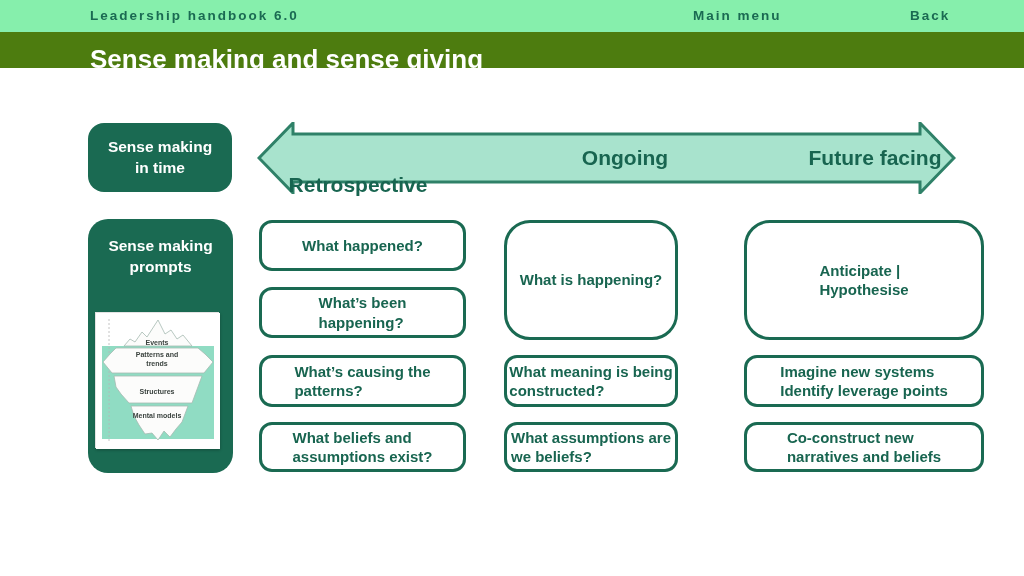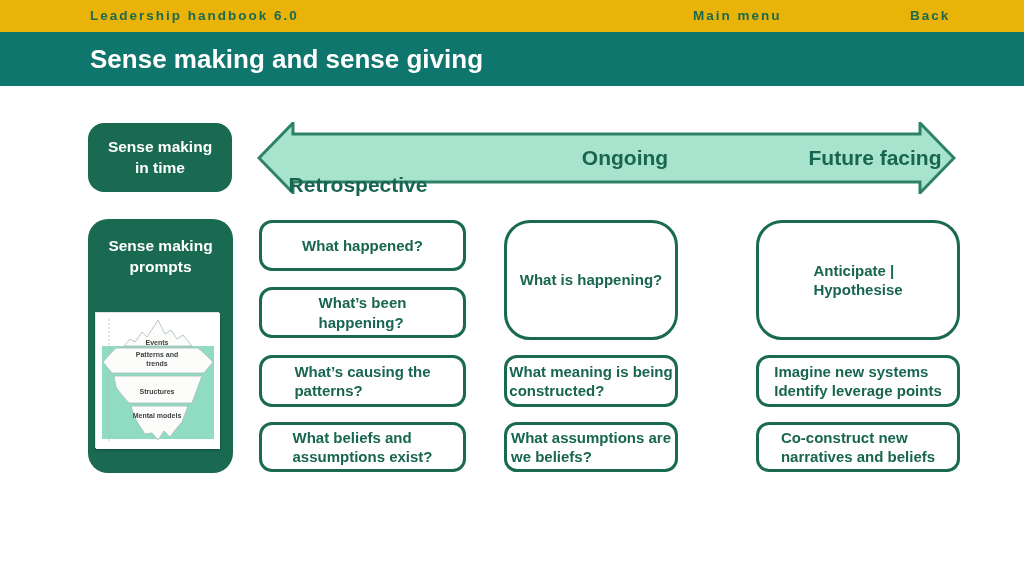--- a/index.html
+++ b/index.html
@@ -2,29 +2,29 @@
 <html><head>
 <meta charset="utf-8">
 <style>
   * { margin:0; padding:0; box-sizing:border-box; }
   html,body { width:1024px; height:576px; background:#ffffff;
     font-family:"Liberation Sans", sans-serif; overflow:hidden; }
   .stage { position:relative; width:1024px; height:576px; background:#fff; }
   .preline { white-space:pre-line; }
 
   
-  .topbar { position:absolute; top:0; left:0; width:1024px; height:32px; background:#eab308; }
+  .topbar { position:absolute; top:0; left:0; width:1024px; height:32px; background:#86efac; }
   .topbar span { position:absolute; top:0; line-height:32px; font-size:13.5px; font-weight:bold;
     letter-spacing:2px; color:#1A6A52; }
   .tb-title { left:90px; }
   .tb-menu  { left:693px; cursor:pointer; }
   .tb-back  { left:910px; cursor:pointer; }
 
   
-  .headerbar { position:absolute; top:32px; left:0; width:1024px; height:54px; background:#0f766e; }
+  .headerbar { position:absolute; top:32px; left:0; width:1024px; height:36px; background:#4d7c0f; }
   .headerbar h1 { position:absolute; left:90px; top:0; line-height:54px; font-size:26px;
     font-weight:bold; color:#ffffff; }
 
   
   .darkbox { position:absolute; background:#1A6A52; color:#fff; font-weight:bold;
     text-align:center; }
   .time-box { left:88px; top:123px; width:144px; height:69px; border-radius:16px;
     display:flex; align-items:center; justify-content:center; font-size:15.5px; line-height:1.35; }
   .prompts-box { left:88px; top:219px; width:145px; height:254px; border-radius:20px;
     font-size:15.5px; line-height:1.35; }
@@ -48,21 +48,21 @@
     font-weight:bold; color:#186550; white-space:nowrap; }
   .al-1 { left:101px;margin-top:27px; } .al-2 { left:368px; } .al-3 { left:593px;margin-left:25px; }
 
   
   .qbox { position:absolute; background:#fff; border:3px solid #1A6A52; border-radius:13px;
     display:flex; align-items:center; justify-content:center; text-align:left;
     color:#186550; font-weight:bold; font-size:15px; line-height:1.3; white-space:pre-line; }
   .tall { border-radius:26px; top:220px; height:120px; }
   .c1 { left:259px; width:207px; }
   .c2 { left:504px; width:174px; }
-  .c3 { left:744px; width:204px;margin-left:12px; }
+  .c3 { left:744px; width:240px; }
   .r1 { top:220px; height:51px; }
   .r2 { top:287px; height:51px; }
   .r3 { top:355px; height:52px; }
   .r4 { top:422px; height:50px; }
 </style>
 </head>
 <body>
 
 <div class="stage">
 

